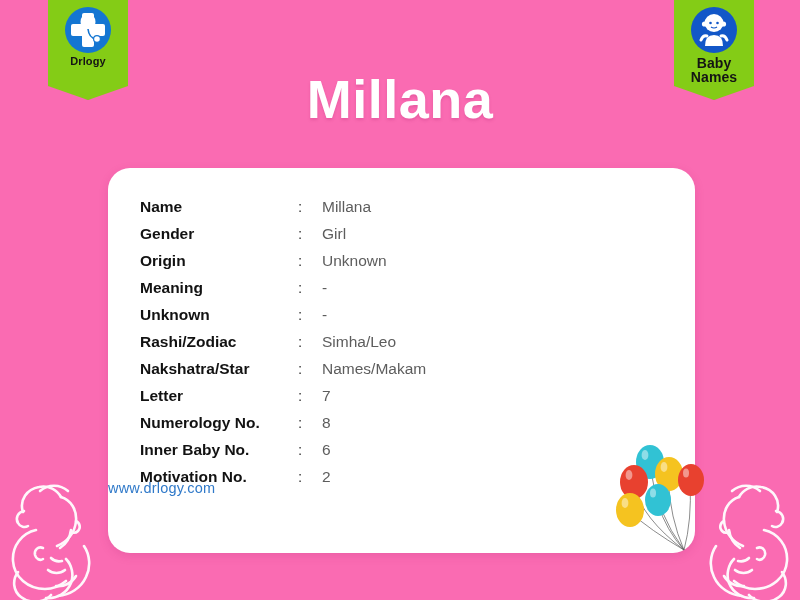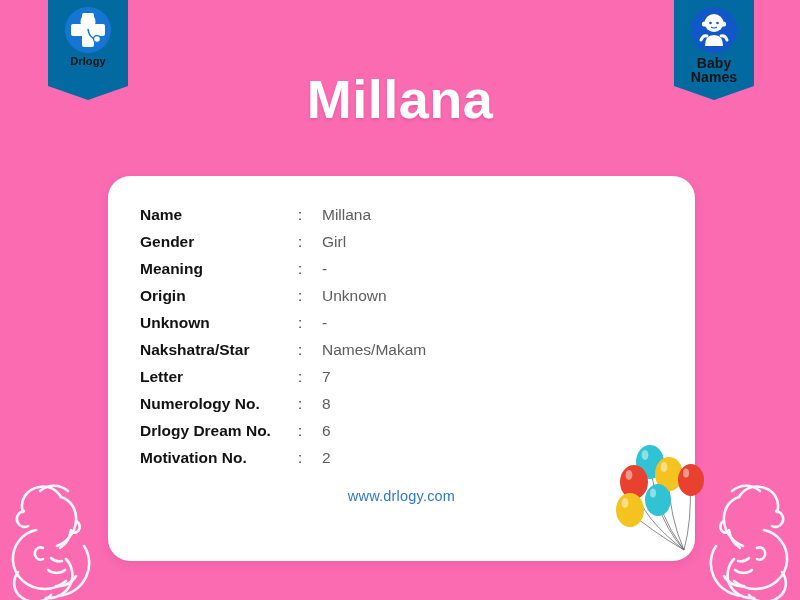--- a/index.html
+++ b/index.html
@@ -13,21 +13,21 @@
   }
 
   
   .corner-art { position:absolute; bottom:0; width:115px; height:140px; opacity:.95; }
   .corner-art.left  { left:-4px; }
   .corner-art.right { right:-4px; transform:scaleX(-1); }
 
   
   .ribbon {
     position:absolute; top:0; width:80px;
-    background:#0369a1;
+    background:#84cc16;
     box-shadow:0 2px 5px rgba(150,30,90,.25);
     -webkit-clip-path:polygon(0 0,100% 0,100% 86%,50% 100%,0 86%);
     clip-path:polygon(0 0,100% 0,100% 86%,50% 100%,0 86%);
     padding:6px 12px 16px;
     text-align:center;
   }
   .ribbon.left  { left:48px; height:100px; }
   .ribbon.right { right:46px; height:100px; }
   .ribbon .logo-circle {
     width:46px; height:46px; border-radius:50%;
@@ -54,37 +54,36 @@
     text-shadow:0 2px 3px rgba(180,40,110,.25);
   }
 
   
   .card {
     position:absolute; left:108px; top:168px;
     width:587px; height:385px;
     background:#ffffff; border-radius:22px;
     box-shadow:0 3px 10px rgba(170,40,110,.18);
     overflow:hidden;
-    margin-top:8px;
   }
   .info-table {
     position:absolute; left:32px; top:25px;
     border-collapse:collapse;
   }
   .info-table td { padding:0; vertical-align:top; height:27px; line-height:27px; }
   .k {
     font-size:15.5px; font-weight:bold; color:#121212;
     white-space:nowrap; padding-right:8px; min-width:158px;
   }
   .sep { font-size:15px; color:#3b3b3b; width:24px; text-align:left; }
   .v { font-size:15.5px; color:#5d5d5d; white-space:nowrap; }
 
   .site-url {
     position:absolute; left:0; top:312px; width:100%;
-    text-align:center; font-size:14.5px; color:#2f79c9;
+    text-align:left; font-size:14.5px; color:#2f79c9;
     letter-spacing:.2px;
   }
 
   
   .balloons { position:absolute; left:612px; top:438px; width:100px; height:118px; }
 </style>
 </head>
 <body>
 
 <div id="stage">
@@ -166,51 +165,56 @@
           <td class="k">Name</td>
           <td class="sep">:</td>
           <td class="v">Millana</td>
         </tr>
         <tr>
           <td class="k">Gender</td>
           <td class="sep">:</td>
           <td class="v">Girl</td>
         </tr>
         <tr>
+          <td class="k">Origin</td>
+          <td class="sep">:</td>
+          <td class="v">Unknown</td>
+        </tr>
+        <tr>
           <td class="k">Meaning</td>
           <td class="sep">:</td>
           <td class="v">-</td>
         </tr>
         <tr>
-          <td class="k">Origin</td>
-          <td class="sep">:</td>
-          <td class="v">Unknown</td>
-        </tr>
-        <tr>
           <td class="k">Unknown</td>
           <td class="sep">:</td>
           <td class="v">-</td>
         </tr>
         <tr>
+          <td class="k">Rashi/Zodiac</td>
+          <td class="sep">:</td>
+          <td class="v">Simha/Leo</td>
+        </tr>
+        <tr>
           <td class="k">Nakshatra/Star</td>
           <td class="sep">:</td>
           <td class="v">Names/Makam</td>
         </tr>
         <tr>
           <td class="k">Letter</td>
           <td class="sep">:</td>
           <td class="v">7</td>
         </tr>
         <tr>
           <td class="k">Numerology No.</td>
           <td class="sep">:</td>
           <td class="v">8</td>
         </tr>
         <tr>
-          <td class="k">Drlogy Dream No.</td>
+          <td class="k">Inner Baby No.</td>
           <td class="sep">:</td>
           <td class="v">6</td>
         </tr>
         <tr>
           <td class="k">Motivation No.</td>
           <td class="sep">:</td>
           <td class="v">2</td>
         </tr>
       </tbody>
     </table>

